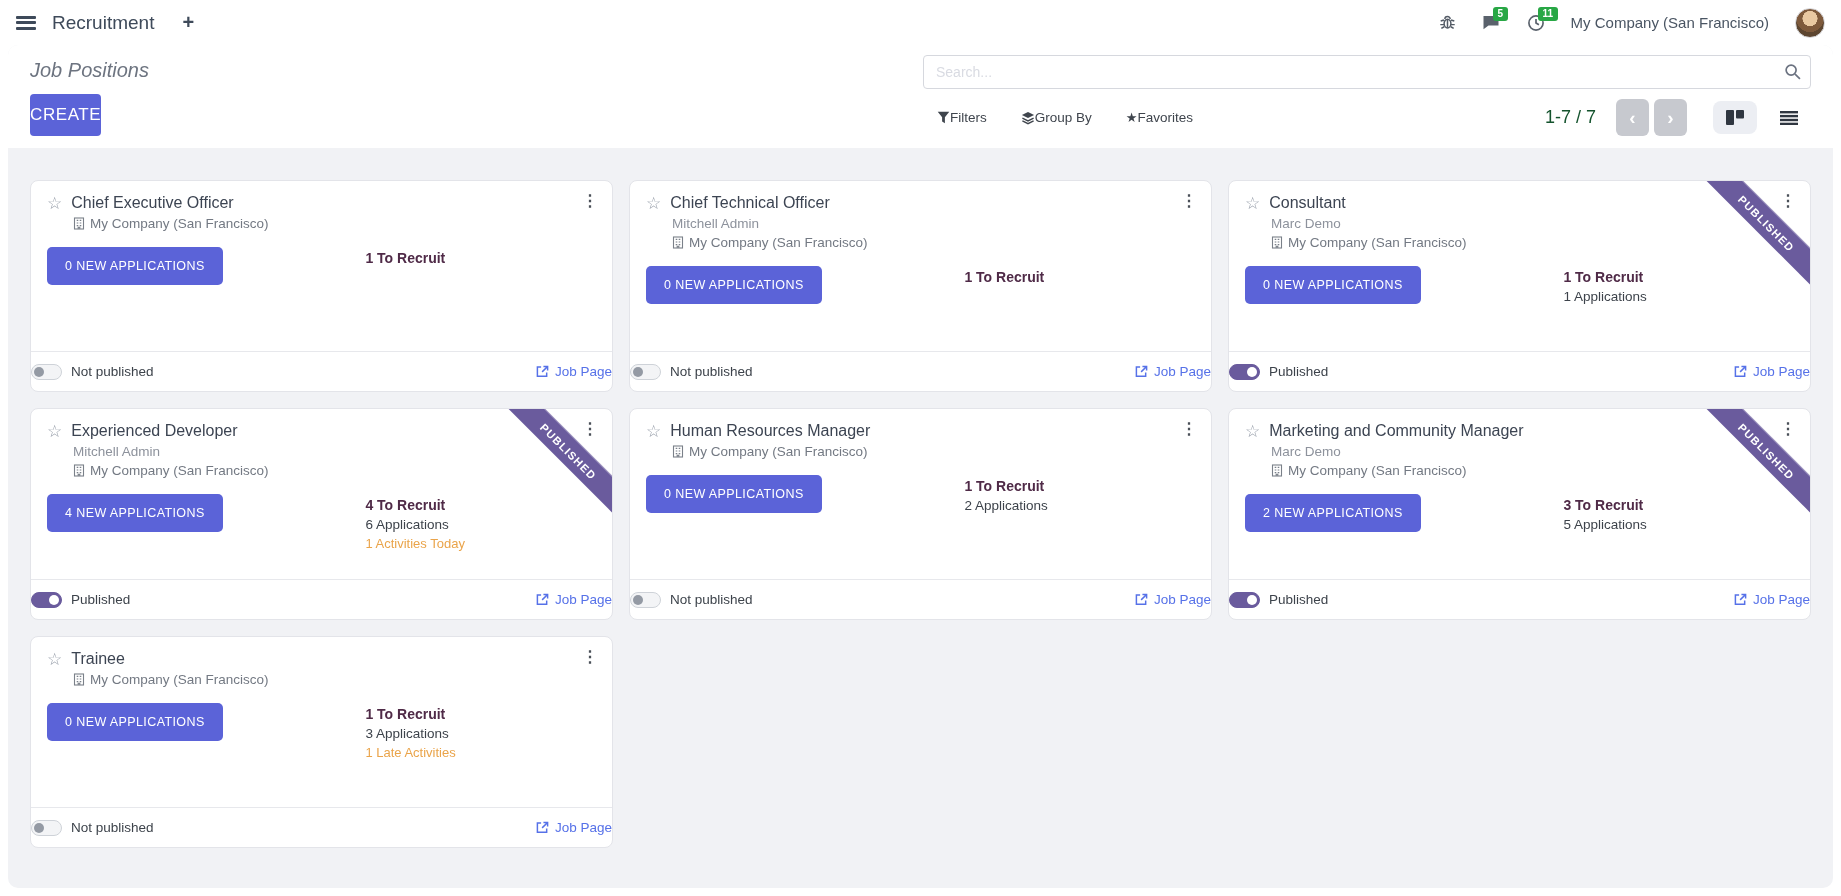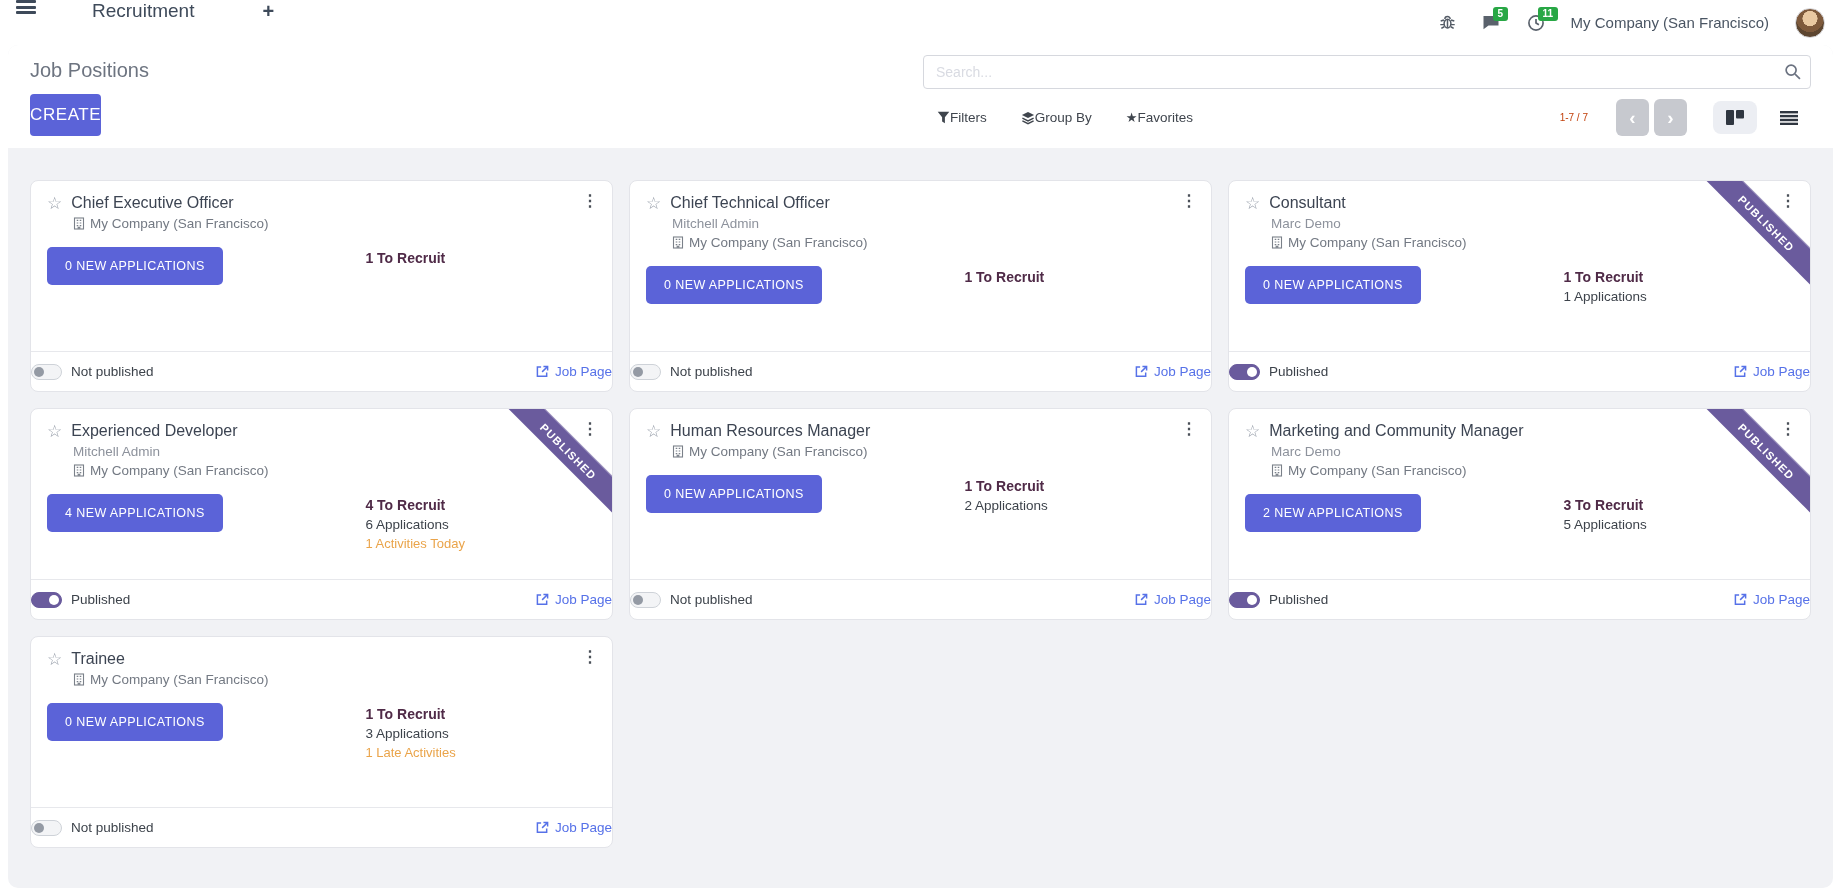--- a/index.html
+++ b/index.html
@@ -1,20 +1,20 @@
 <!DOCTYPE html>
 <html><head>
 <meta charset="utf-8">
 <style>
   * { margin:0; padding:0; box-sizing:border-box; }
   html,body { width:1841px; height:896px; overflow:hidden; background:#fff;
     font-family:"Liberation Sans", sans-serif; }
 
   
-  .navbar { height:45px; background:#fff; display:flex; padding:0 16px;gap:40px; }
+  .navbar { height:45px; background:#fff; display:flex; align-items:center; padding:0 16px; }
   .hamburger { width:20px; height:14px; display:flex; flex-direction:column; justify-content:space-between; cursor:pointer; }
   .hamburger span { height:3px; background:#3e4a5a; border-radius:1px; }
   .nav-title { margin-left:16px; font-size:19px; color:#3e4a5a; }
   .nav-plus { margin-left:28px; font-size:20px; font-weight:bold; color:#3e4a5a; cursor:pointer; }
   .nav-right { margin-left:auto; display:flex; align-items:center; gap:26px; }
   .nav-ico { position:relative; display:inline-flex; cursor:pointer; }
   .badge { position:absolute; top:-7px; left:11px; background:#28a745; color:#fff; font-size:10px;
     font-weight:bold; padding:1px 5px; border-radius:3px; line-height:12px; }
   .nav-company { font-size:15px; color:#4a5563; cursor:pointer; }
   .avatar { width:30px; height:30px; border-radius:50%; cursor:pointer;
@@ -22,35 +22,35 @@
     border:1px solid #d8d8dc; }
 
   
   .workspace { position:absolute; left:8px; right:8px; top:45px; bottom:8px;
     background:#f1f2f5; border-radius:10px; }
 
   
   .control-panel { background:#fff; border-radius:10px 10px 0 0; padding:10px 22px 12px;
     display:flex; justify-content:space-between; }
   .cp-left { padding-top:4px; }
-  .page-title { font-size:20px; color:#6d7480; }
+  .page-title { font-size:20px; color:#6d7480;font-style:italic; }
   .btn-create { margin-top:12px; background:#5b63d8; color:#fff; border:none; border-radius:4px;
     font-size:17px; letter-spacing:.6px; padding:11px 0; cursor:pointer; font-family:inherit; }
   .cp-right { width:888px; }
   .search-box { position:relative; }
   .search-input { width:100%; height:34px; border:1px solid #d6d8de; border-radius:4px;
     padding:0 34px 0 12px; font-size:14px; color:#3e4a5a; outline:none; font-family:inherit; }
   .search-input::placeholder { color:#d9dbe2; }
   .search-ico { position:absolute; right:10px; top:8px; cursor:pointer; }
   .cp-row { display:flex; align-items:center; margin-top:10px; }
   .filter-menus { display:flex; gap:34px; margin-left:14px; }
   .fmenu { display:flex; align-items:center; font-size:13.5px; color:#3f454d; cursor:pointer; }
   .fmenu .star-glyph { font-size:13px; color:#3f454d; }
   .pager-zone { margin-left:auto; display:flex; align-items:center; }
-  .pager-count { font-size:10px; color:#c2410c; margin-right:28px; }
+  .pager-count { font-size:18px; color:#14532d; margin-right:20px; }
   .pager-btn { width:33px; height:37px; border:none; border-radius:6px; background:#c7c9cf; color:#fff;
     font-size:19px; font-weight:bold; cursor:pointer; line-height:1; }
   .pager-btn + .pager-btn { margin-left:5px; }
   .view-switch { display:flex; align-items:center; margin-left:26px; gap:10px; }
   .vs-btn { border:none; background:transparent; padding:9px 13px; border-radius:8px; cursor:pointer; display:flex; }
   .vs-btn.active { background:#eceef3; }
 
   
   .kanban { padding:32px 22px; display:grid; grid-template-columns:repeat(3,1fr); gap:16px; }
   .card { position:relative; background:#fff; border:1px solid #e3e4e9; border-radius:8px;

